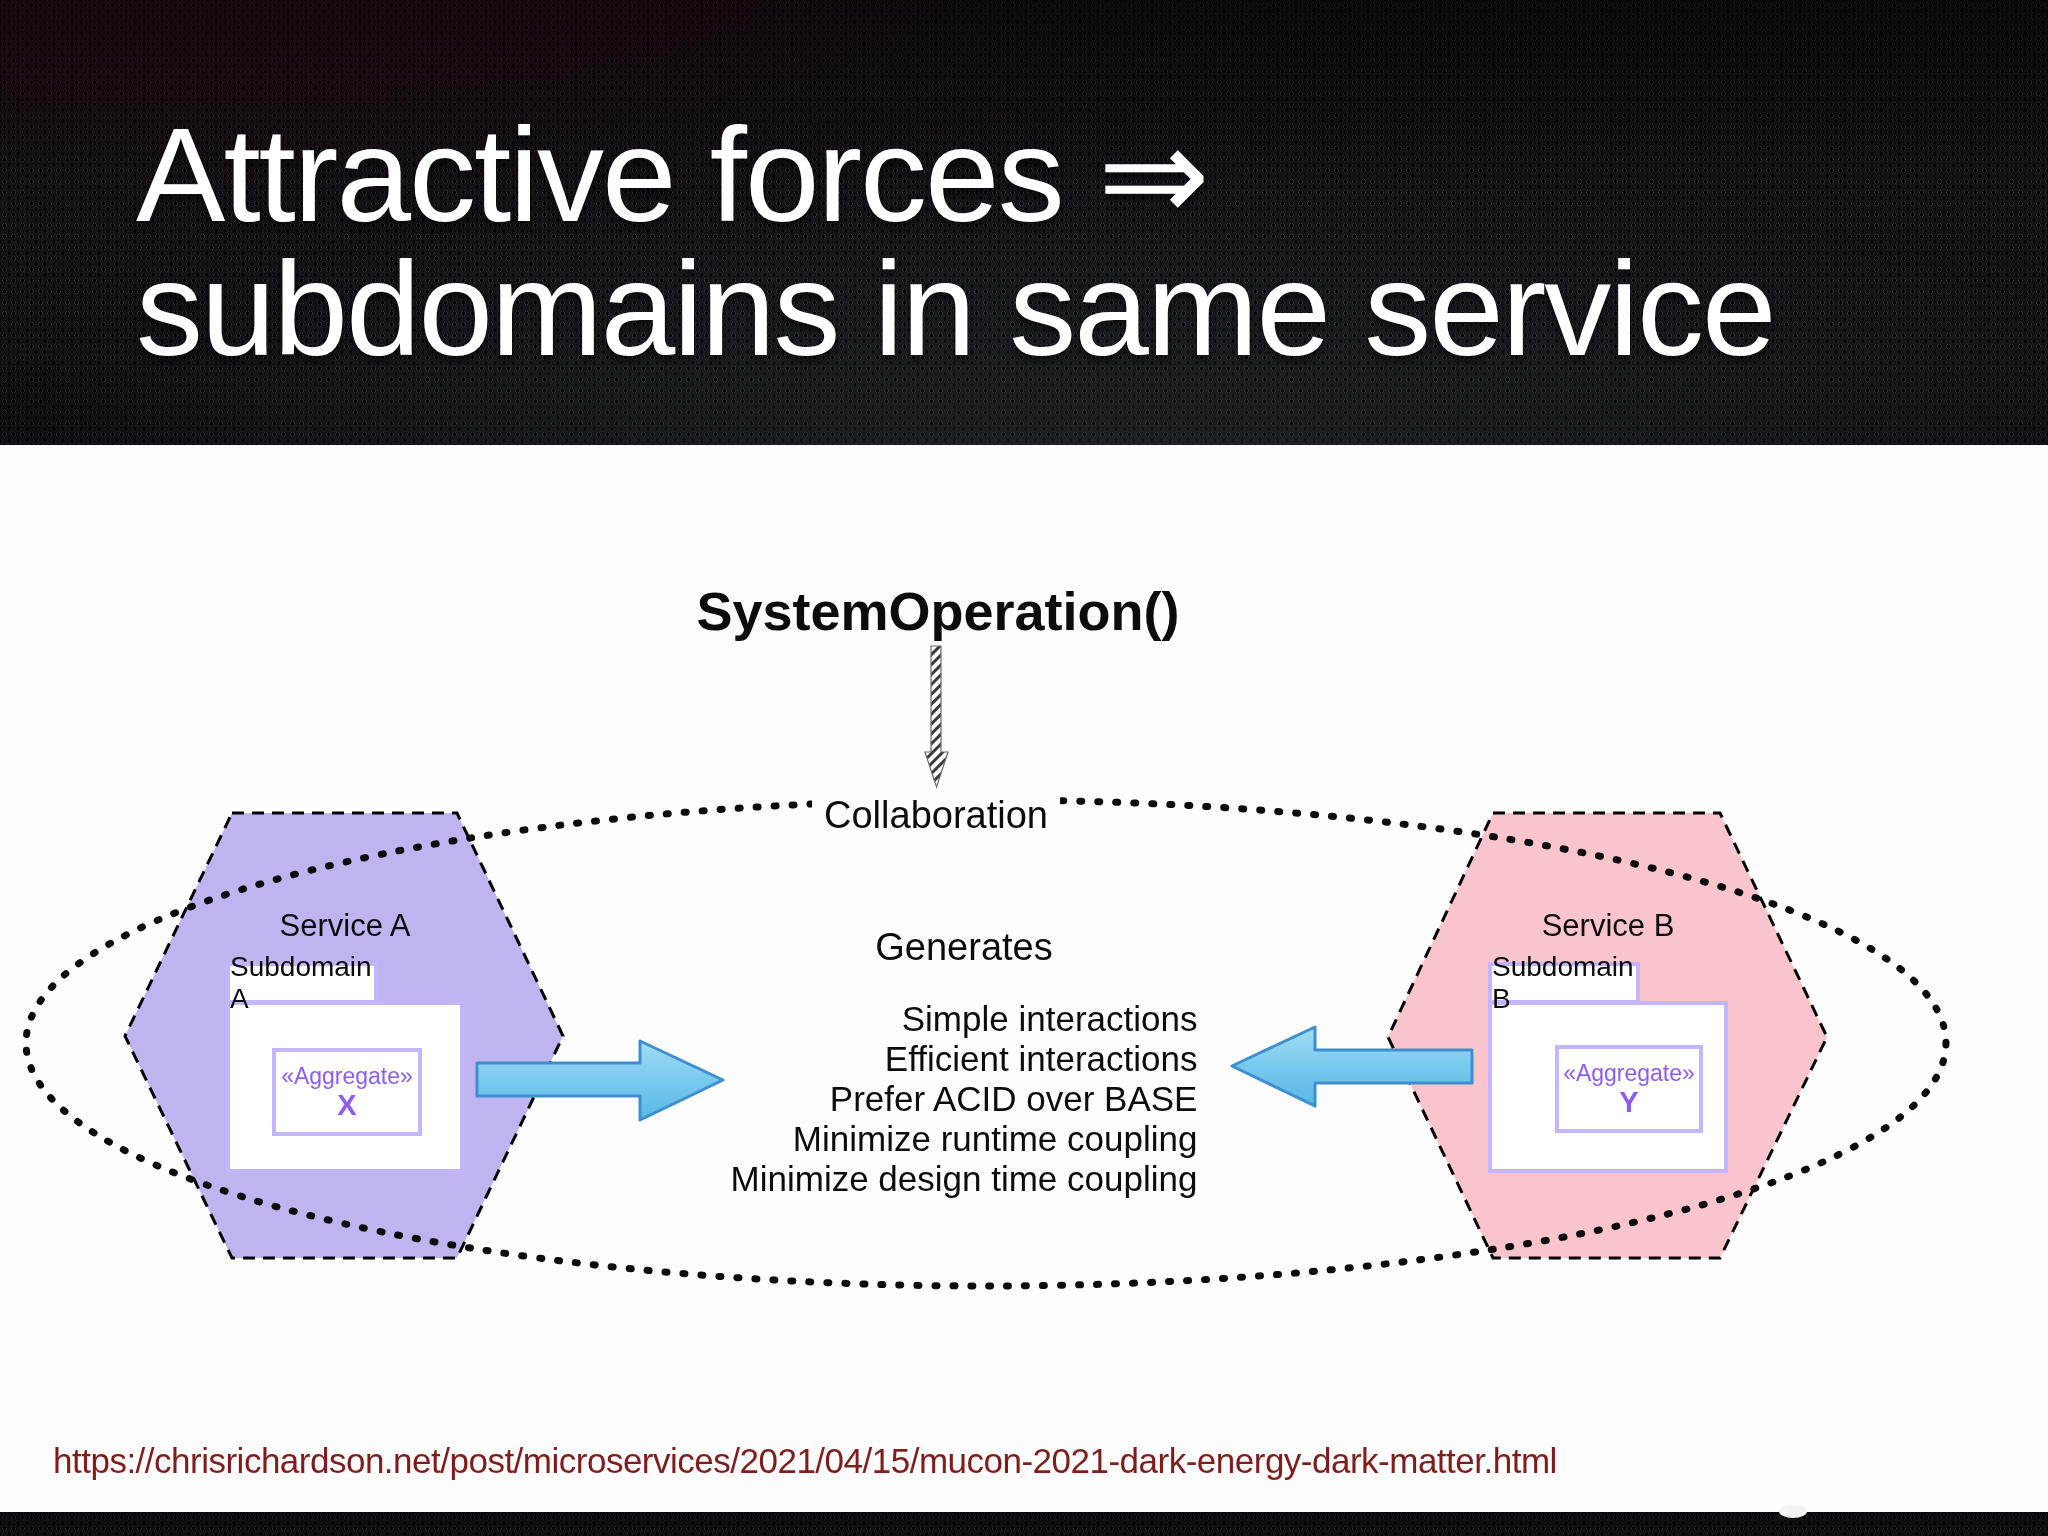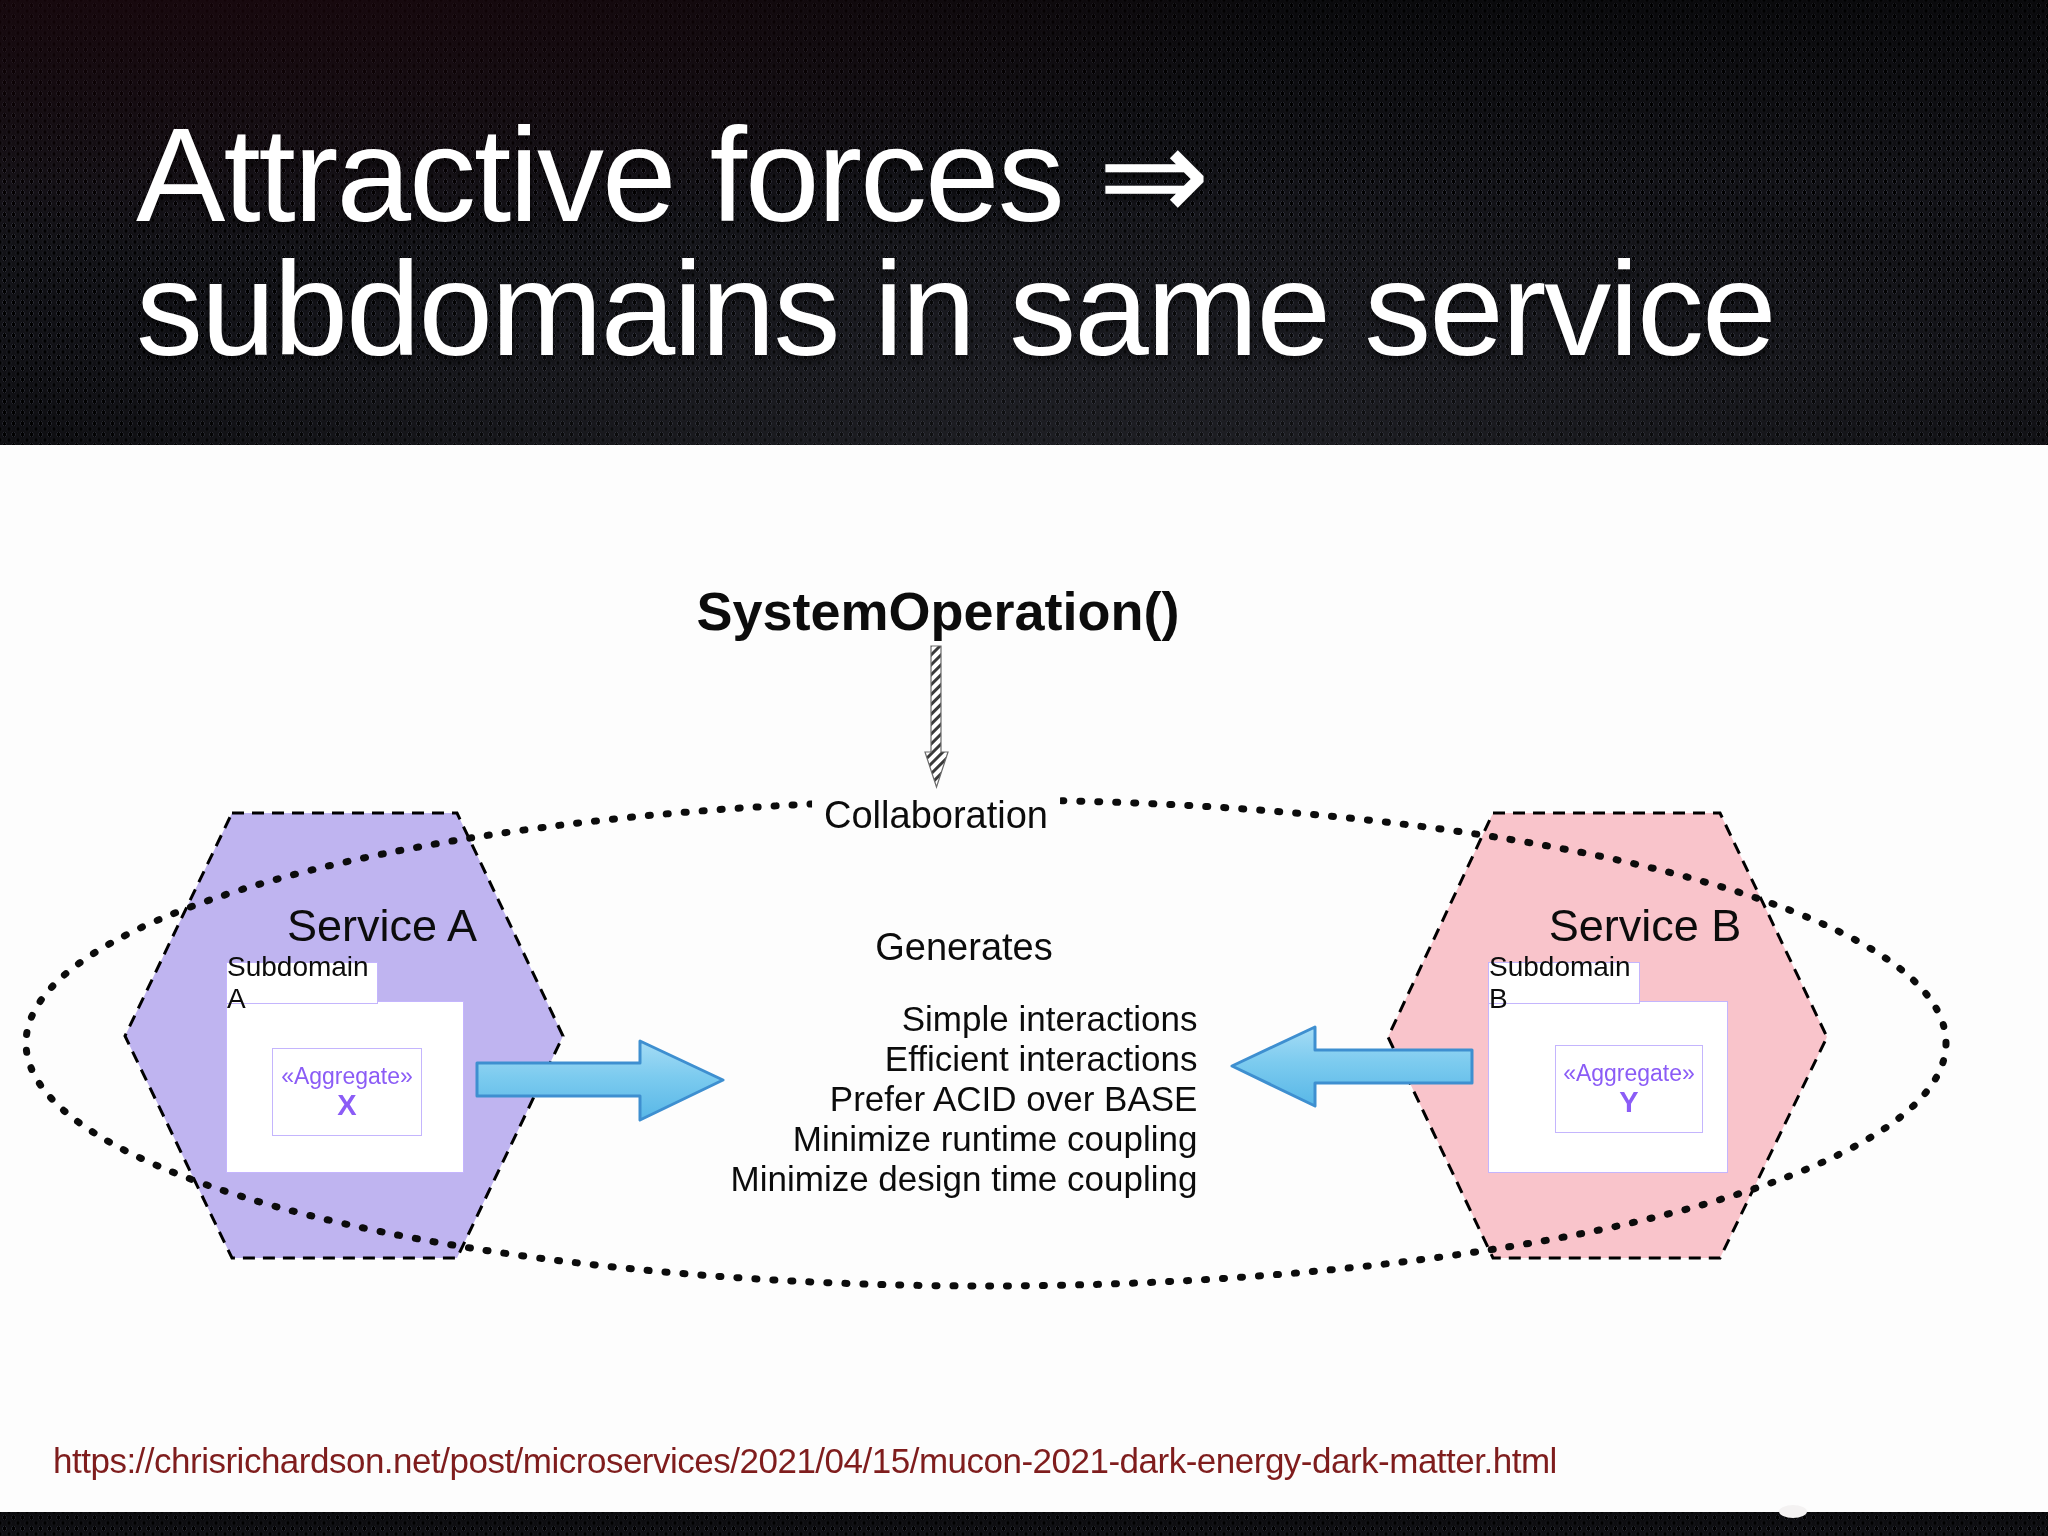--- a/index.html
+++ b/index.html
@@ -54,26 +54,26 @@
   
   .diagram-svg{position:absolute;left:0;top:0;width:2048px;height:1536px;}
 
   
   .dtxt{position:absolute;color:#0c0c0c;white-space:nowrap;}
   .center{transform:translateX(-50%);}
   .system-operation{left:938px;top:584px;font-size:54px;font-weight:bold;line-height:54px;}
   .collaboration{left:936px;top:796px;font-size:38px;line-height:38px;background:#fdfdfd;padding:0 12px;text-align:right;}
   .generates-heading{left:964px;top:928px;font-size:38px;line-height:38px;}
   .generates-list{left:964px;top:999px;font-size:35px;line-height:40px;text-align:right;white-space:nowrap;}
-  .service-label{font-size:45px;line-height:45px;margin-left:37px;}
+  .service-label{font-size:31px;line-height:45px;}
   .service-a-label{left:345px;top:903px;}
   .service-b-label{left:1608px;top:903px;}
 
   
-  .box{position:absolute;background:#ffffff;border:1px solid #c4b5fd;box-sizing:border-box;}
+  .box{position:absolute;background:#ffffff;border:4px solid #c4b5fd;box-sizing:border-box;}
   .folder-tab{display:flex;align-items:center;justify-content:center;font-size:28px;color:#0c0c0c;z-index:2;}
   .tab-a{left:226px;top:962px;width:152px;height:42px;}
   .body-a{left:226px;top:1001px;width:238px;height:172px;z-index:1;}
   .tab-b{left:1488px;top:962px;width:152px;height:42px;}
   .body-b{left:1488px;top:1001px;width:240px;height:172px;z-index:1;}
   .aggregate{display:flex;flex-direction:column;align-items:center;justify-content:center;z-index:3;color:#8b5cf6;}
   .agg-a{left:272px;top:1048px;width:150px;height:88px;}
   .agg-b{left:1555px;top:1045px;width:148px;height:88px;}
   .agg-stereotype{font-size:23px;line-height:26px;}
   .agg-name{font-size:29px;line-height:32px;font-weight:bold;}

